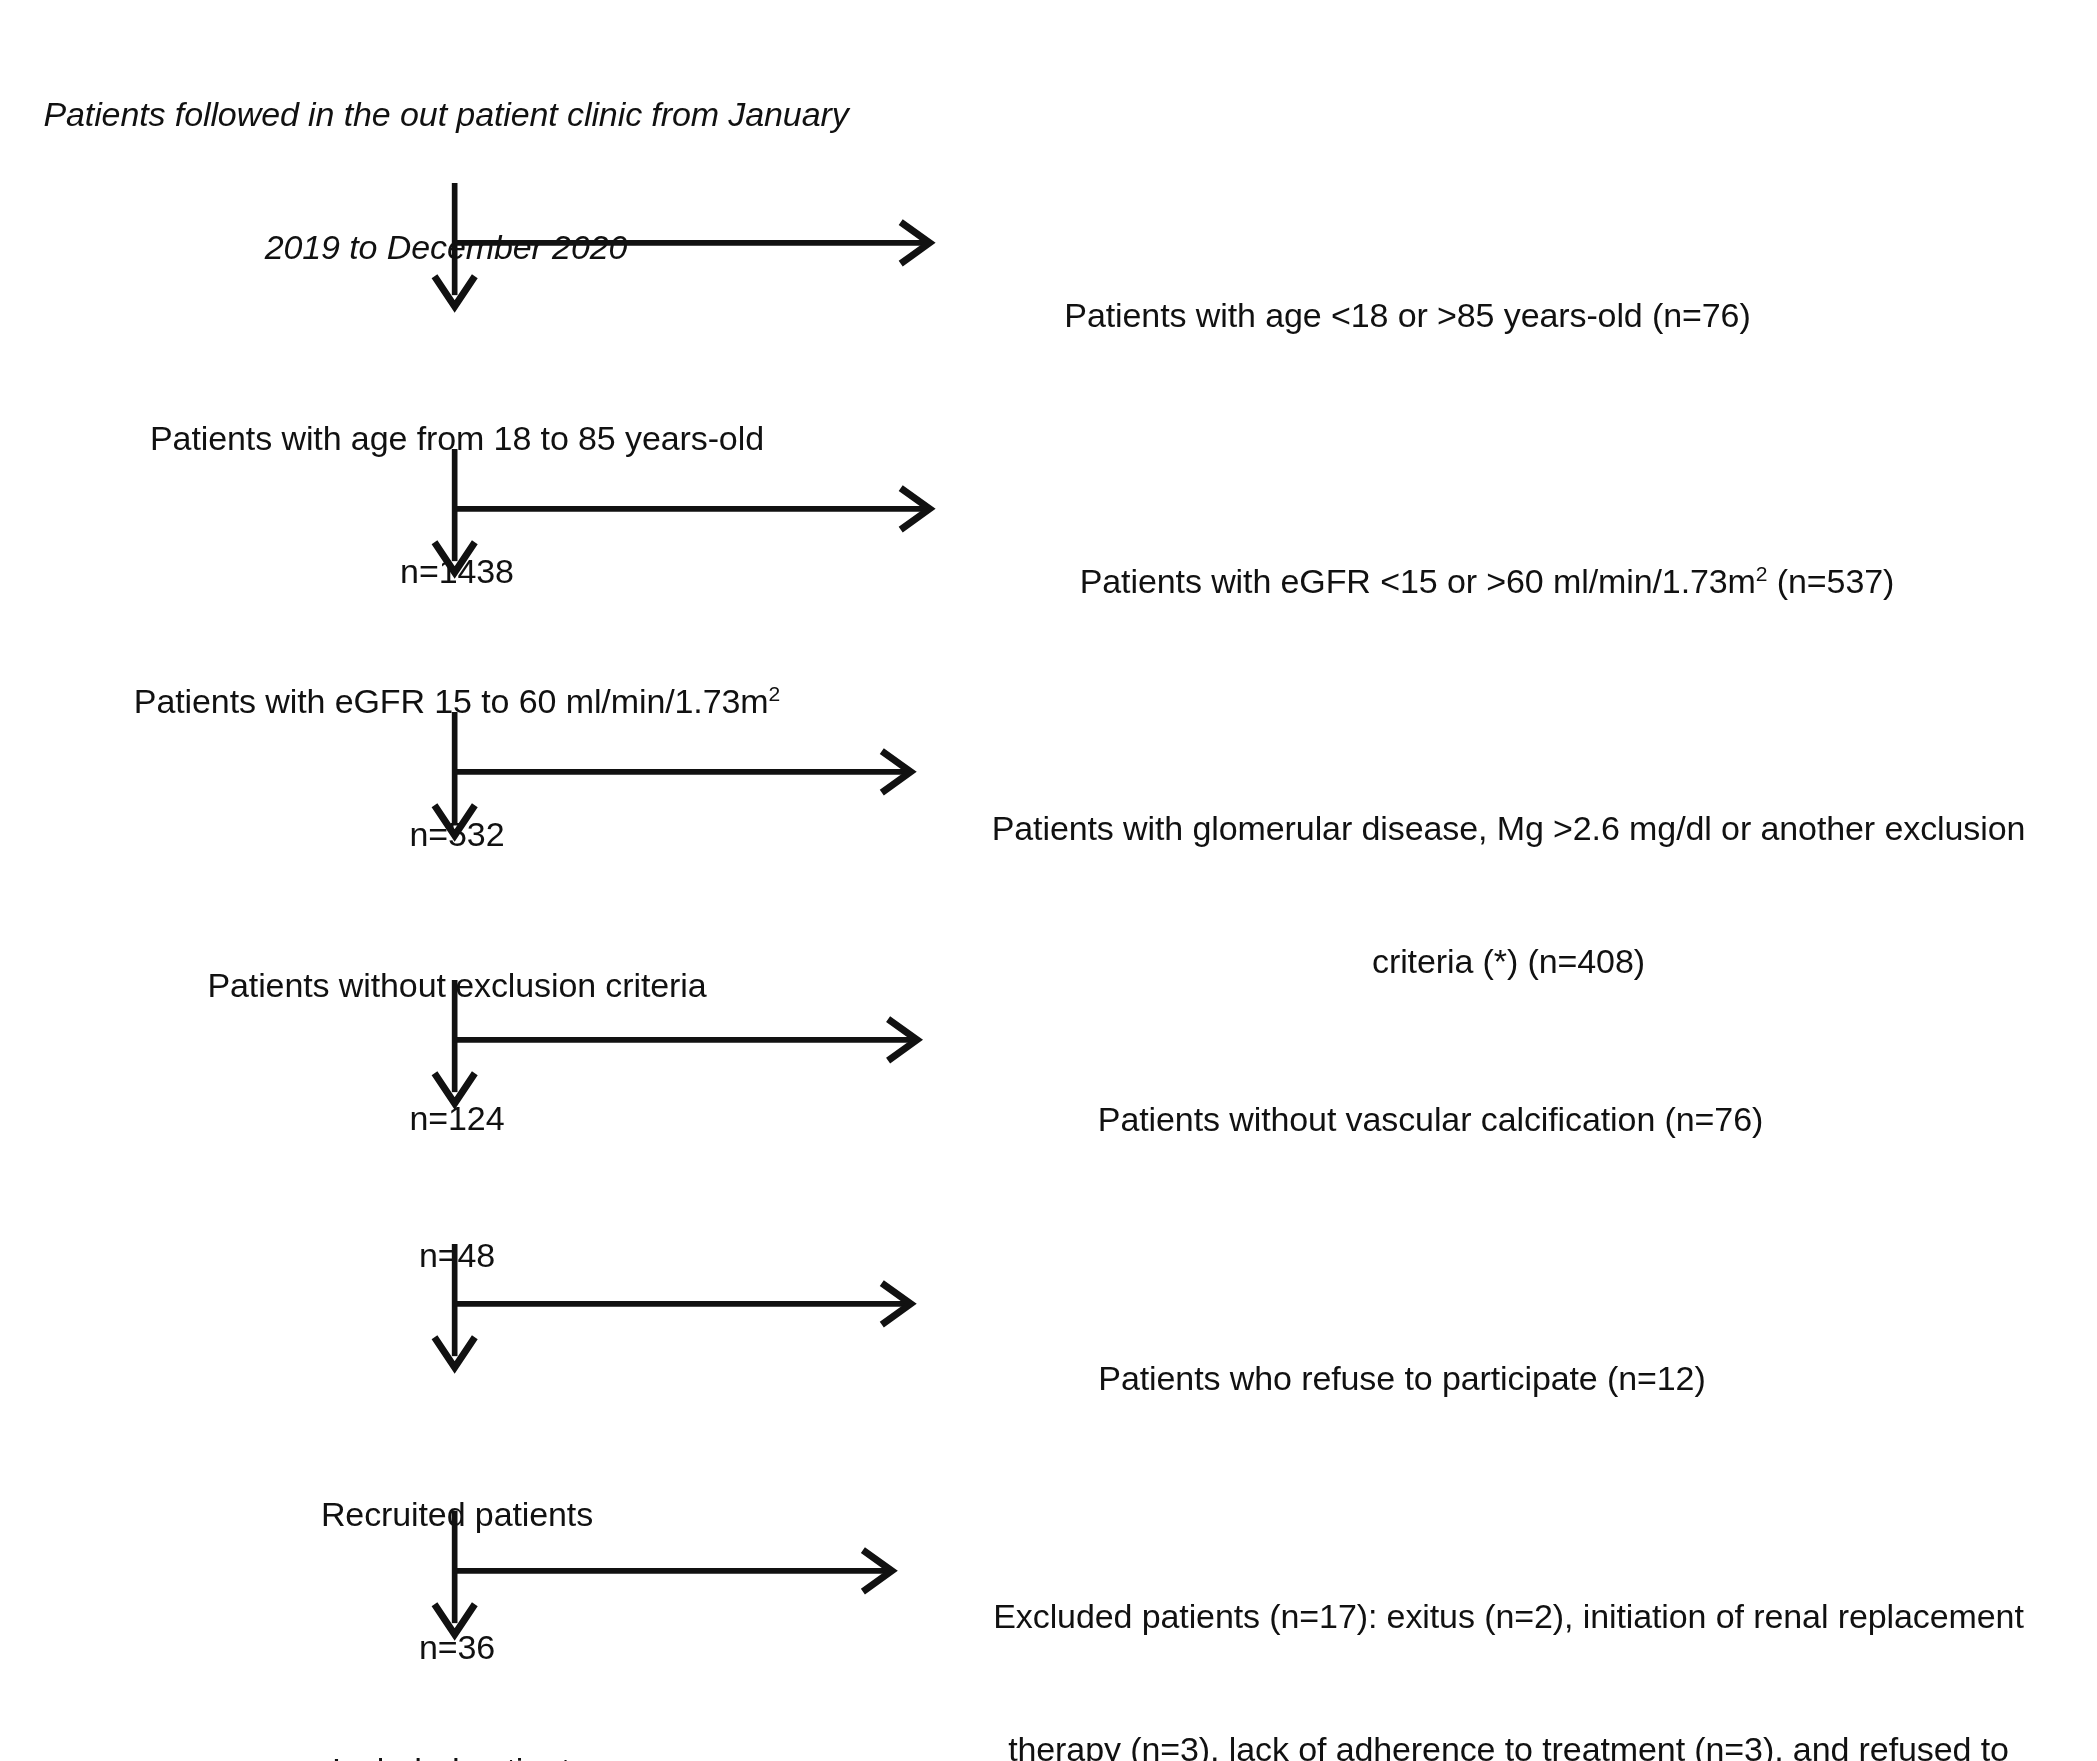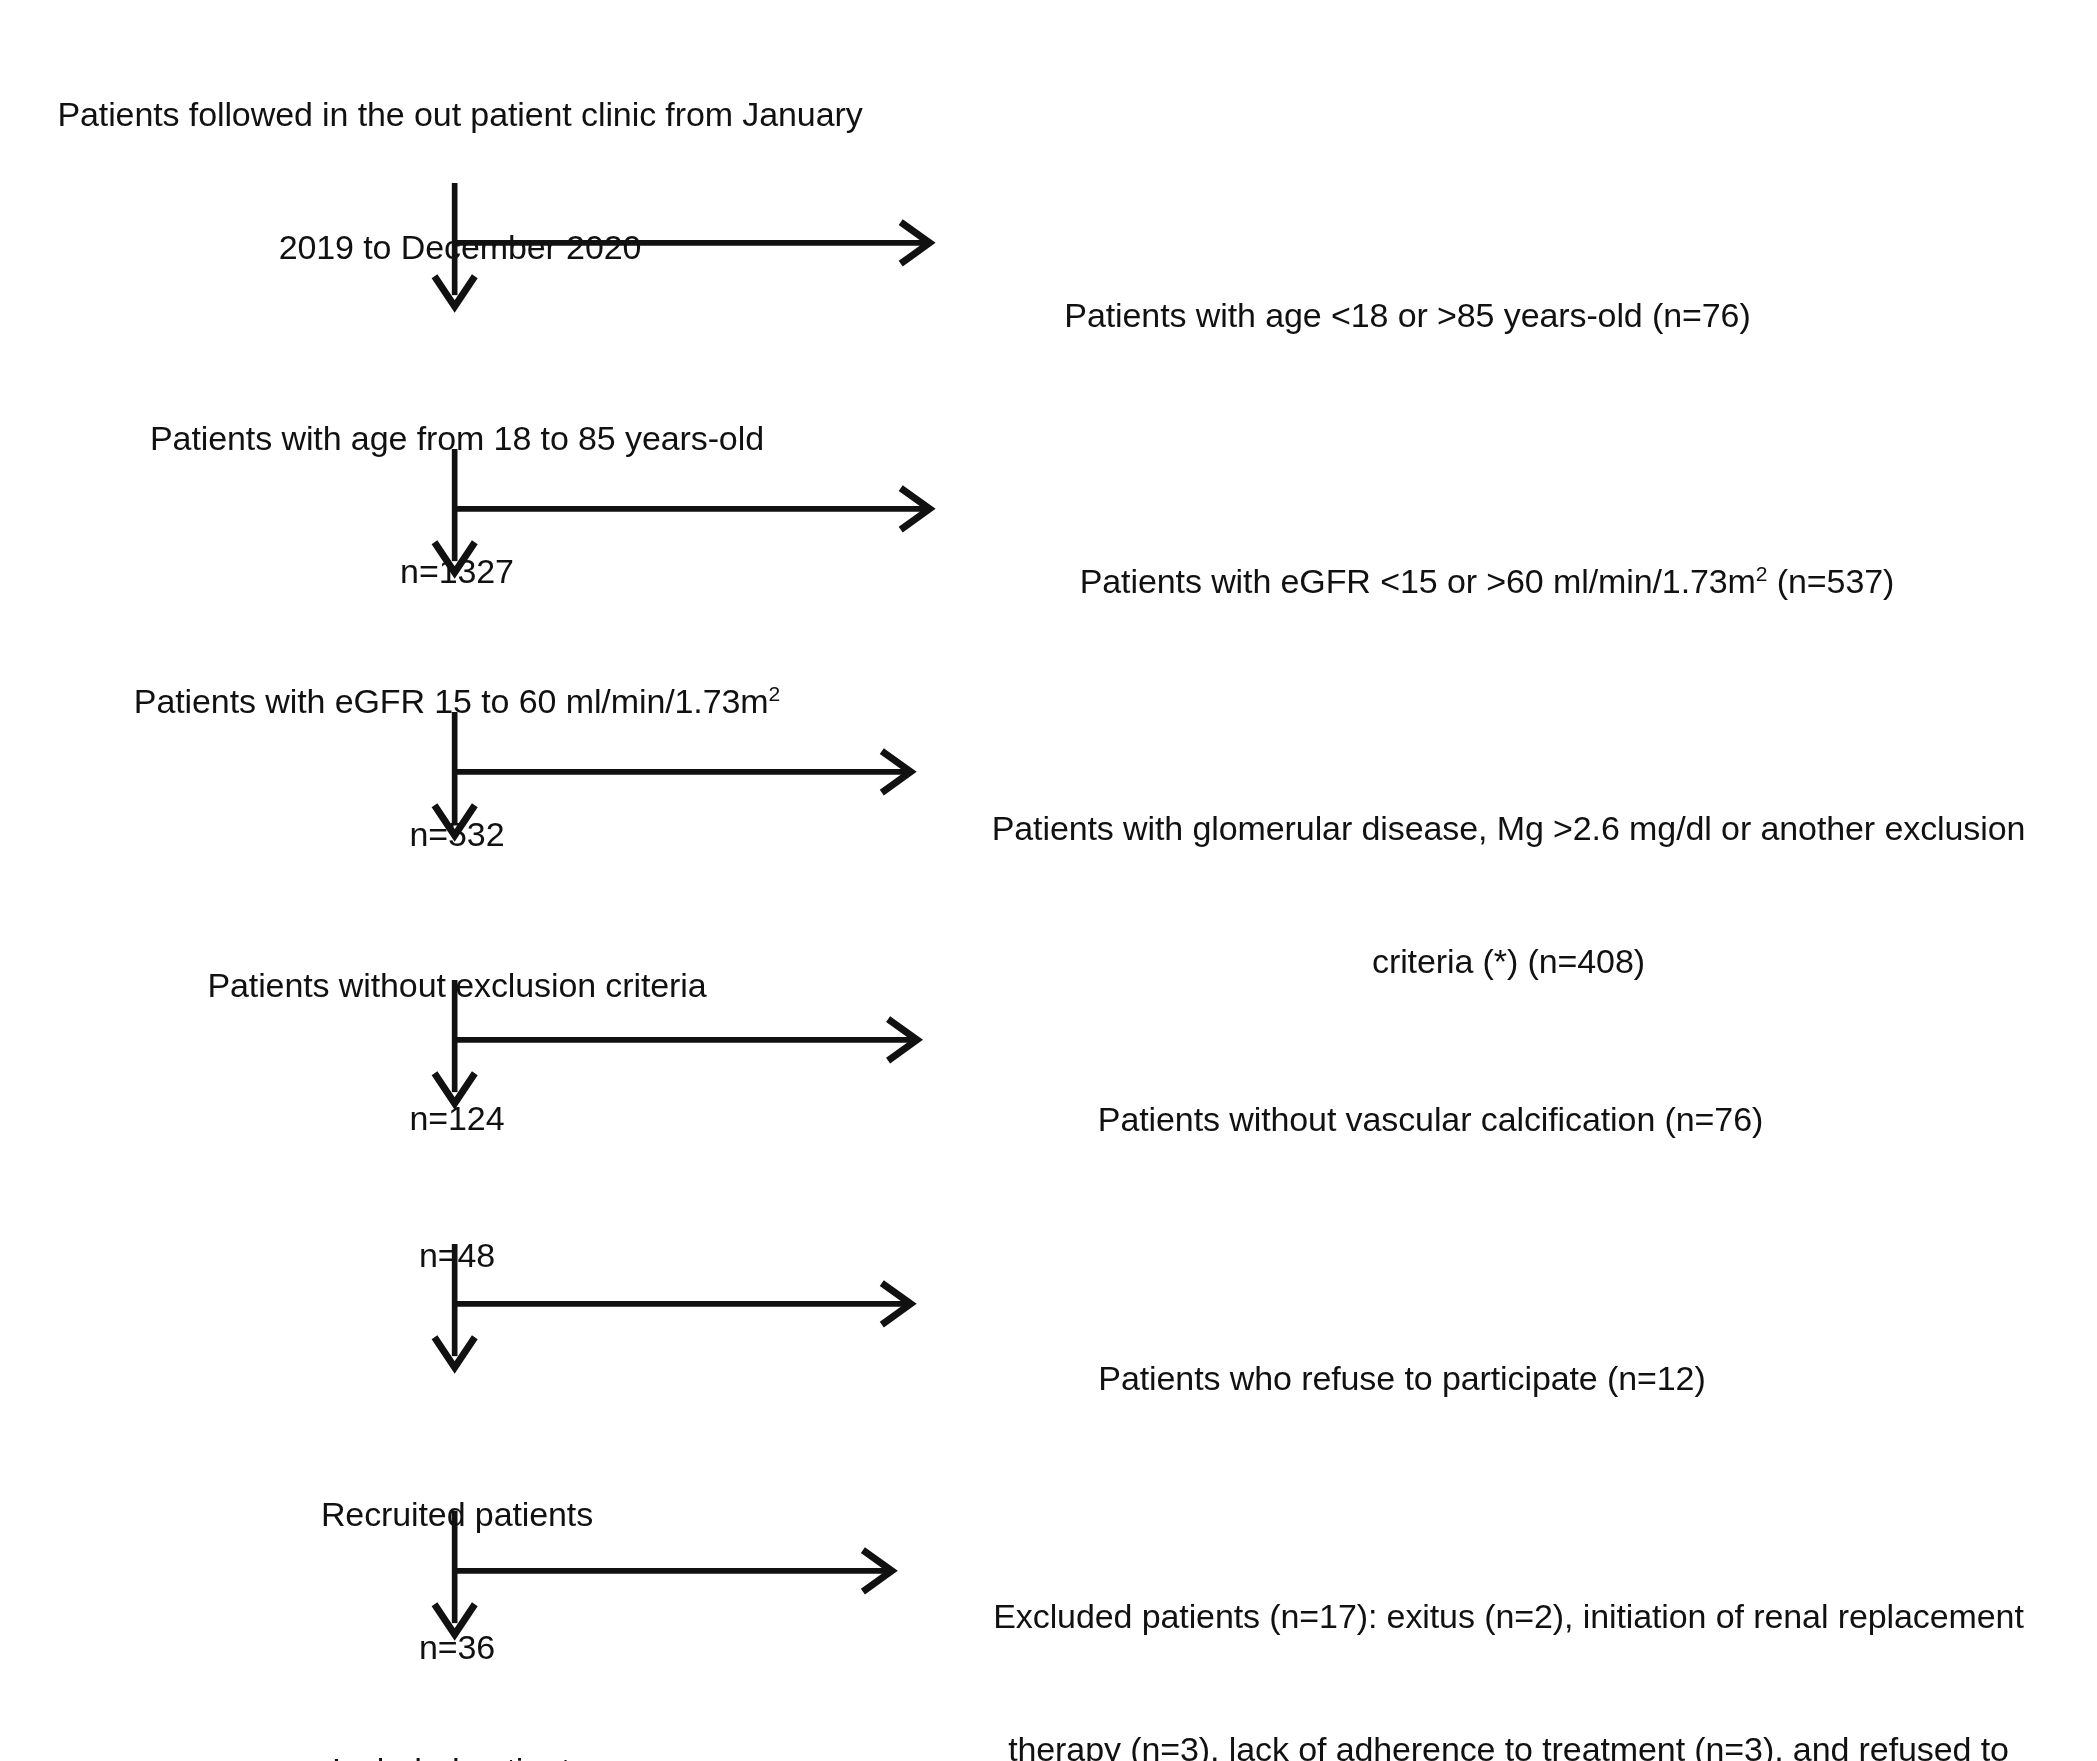--- a/index.html
+++ b/index.html
@@ -53,21 +53,21 @@
     font-size: 0.62em;
     vertical-align: super;
     line-height: 0;
   }
 </style>
 </head>
 <body>
 
 <div id="page">
 
-  <div class="node" id="n1" style="left:19px; top:3.8px; width:882px;">
+  <div class="node" id="n1" style="left:5px; top:3.8px; width:882px;font-style:italic;">
     <span class="line">Patients followed in the out patient clinic from January</span>
     <span class="line">2019 to December 2020</span>
   </div>
 
   <div class="connector" style="left:403px; top:183px; width:567px; height:126px;">
     <svg width="567" height="126" viewBox="0 0 900 200" xmlns="http://www.w3.org/2000/svg">
       <g stroke="#111111" stroke-width="9" fill="none" stroke-linecap="butt">
         <line x1="82" y1="0" x2="82" y2="178"></line>
         <line x1="82" y1="95" x2="828" y2="95"></line>
       </g>
@@ -75,21 +75,21 @@
       <polyline points="790,62 836,95 790,128" stroke="#111111" stroke-width="11" fill="none" stroke-linejoin="miter" stroke-linecap="butt"></polyline>
     </svg>
   </div>
 
   <div class="side" style="left:960px; top:205px; width:895px;">
     <span class="line">Patients with age &lt;18 or &gt;85 years-old (n=76)</span>
   </div>
 
   <div class="node" id="n2" style="left:63px; top:328px; width:788px;">
     <span class="line">Patients with age from 18 to 85 years-old</span>
-    <span class="line">n=1327</span>
+    <span class="line">n=1438</span>
   </div>
 
   <div class="connector" style="left:403px; top:449px; width:567px; height:126px;">
     <svg width="567" height="126" viewBox="0 0 900 200" xmlns="http://www.w3.org/2000/svg">
       <g stroke="#111111" stroke-width="9" fill="none" stroke-linecap="butt">
         <line x1="82" y1="0" x2="82" y2="178"></line>
         <line x1="82" y1="95" x2="828" y2="95"></line>
       </g>
       <polyline points="50,148 82,196 114,148" stroke="#111111" stroke-width="11" fill="none" stroke-linejoin="miter" stroke-linecap="butt"></polyline>
       <polyline points="790,62 836,95 790,128" stroke="#111111" stroke-width="11" fill="none" stroke-linejoin="miter" stroke-linecap="butt"></polyline>

